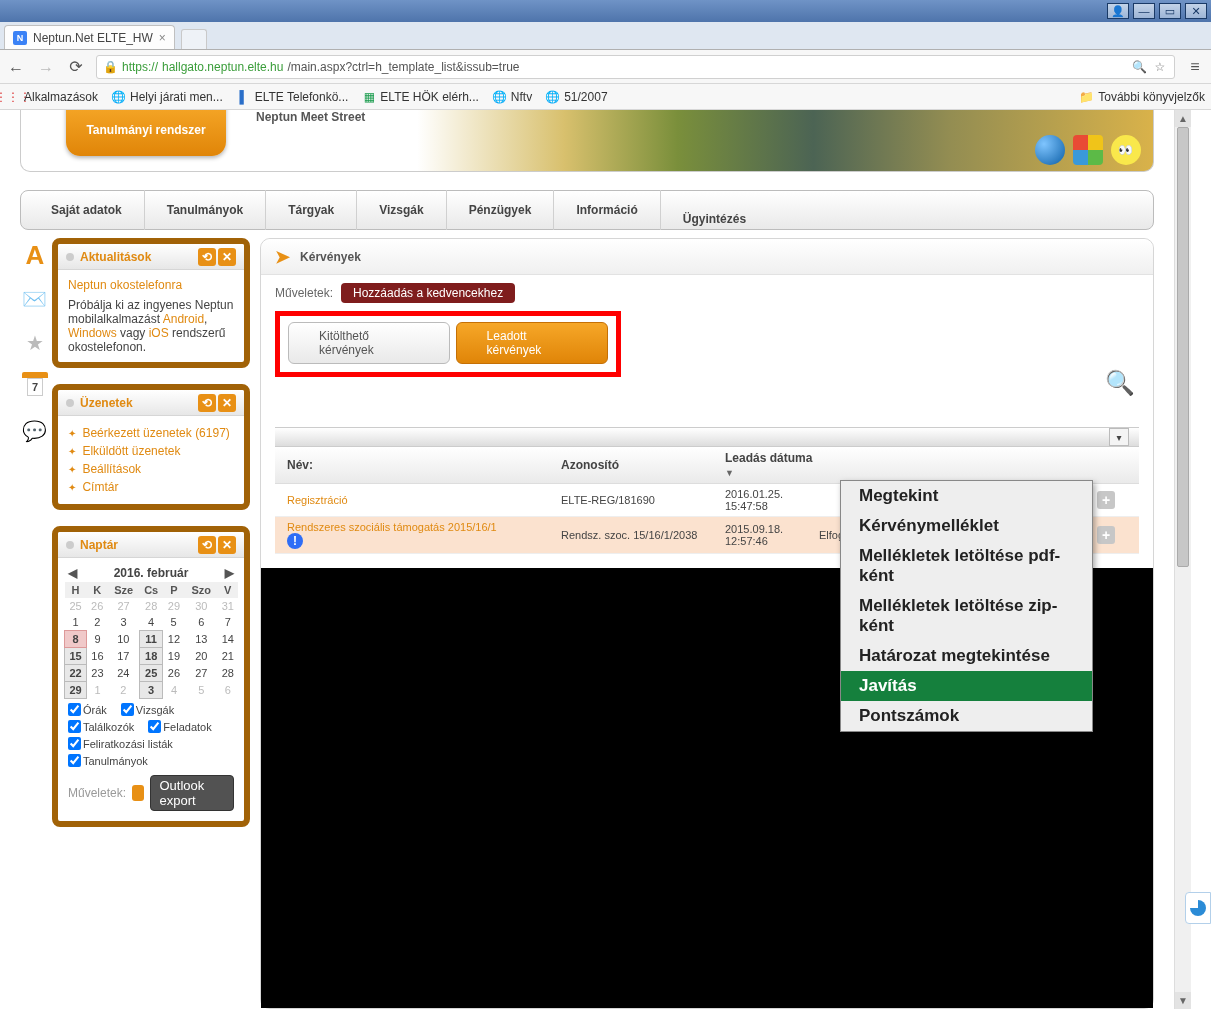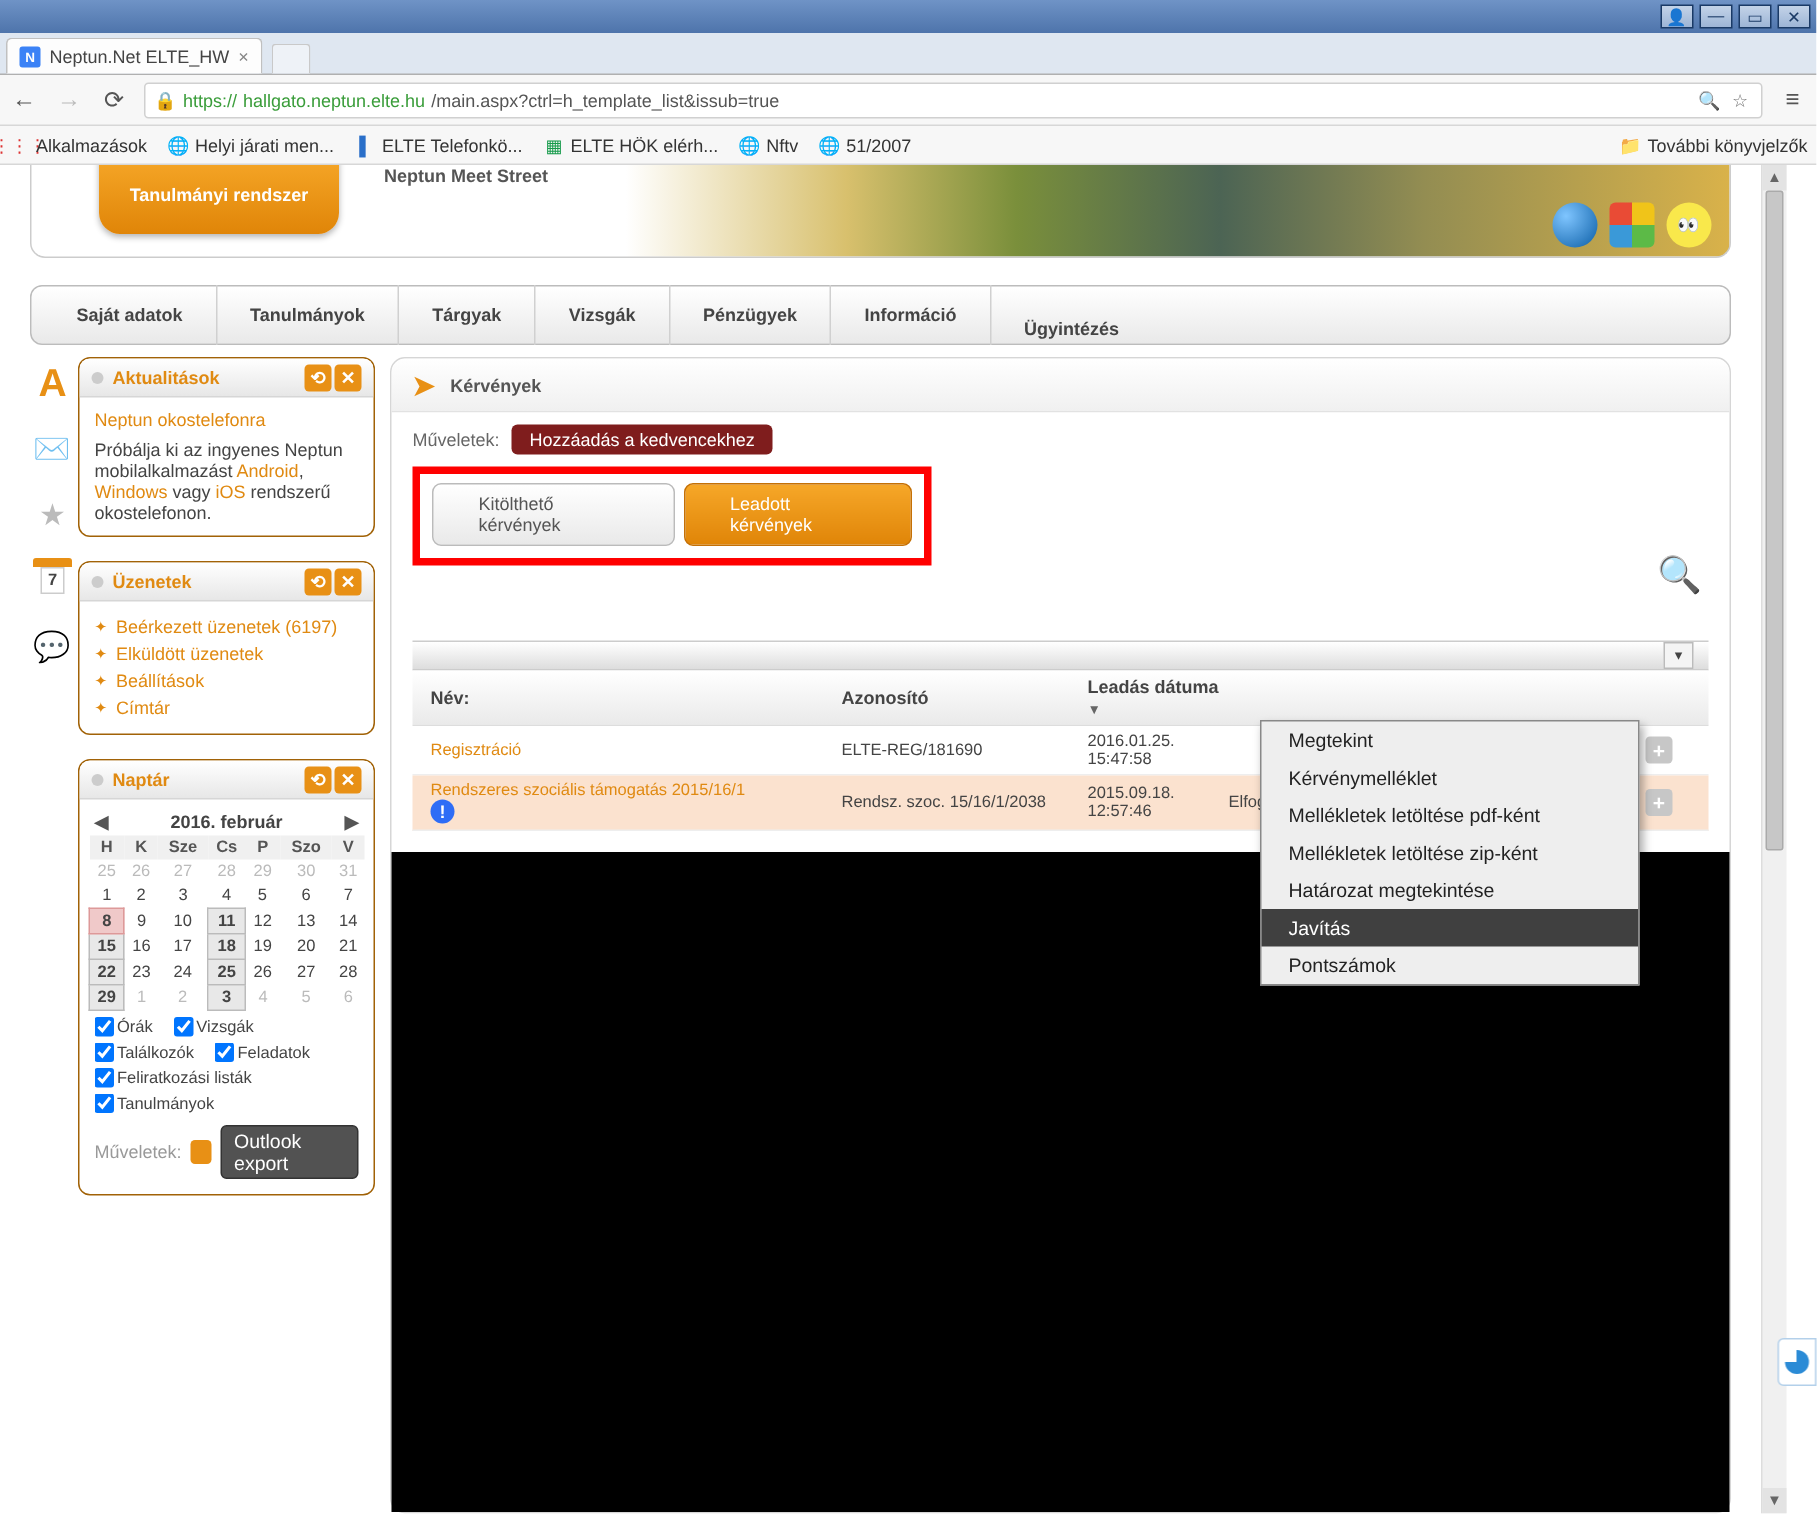--- a/index.html
+++ b/index.html
@@ -39,21 +39,21 @@
 .main-menu { margin:18px 20px 8px 20px; height:40px; border:1px solid #bcbcbc; border-radius:8px; background:linear-gradient(#fff,#e9e9e9); display:flex; align-items:center; padding:0 8px;}
 .main-menu .mi { padding:0 22px; height:40px; display:flex; align-items:center; font-weight:bold; color:#444; border-right:1px solid #d0d0d0;}
 .main-menu .mi:last-child{border-right:none;margin-top:17px;}
 
 .content-row { display:flex; margin:0 20px; gap:10px;}
 .left-col { width:262px; display:flex; gap:2px;}
 .icon-rail { width:30px; display:flex; flex-direction:column; align-items:center; gap:18px; padding-top:4px;}
 .rail-ico { width:26px; height:26px; display:flex; align-items:center; justify-content:center; font-size:20px;}
 .side-boxes { flex:1; display:flex; flex-direction:column; gap:16px;}
 
-.box { border:1px solid #a16207; border-radius:8px; background:#fff; overflow:hidden;}
+.box { border:6px solid #a16207; border-radius:8px; background:#fff; overflow:hidden;}
 .box-hd { height:26px; background:linear-gradient(#fff,#e7e7e7); display:flex; align-items:center; padding:0 8px; font-weight:bold; color:#e08a12; border-bottom:1px solid #d6d6d6;}
 .box-hd .dot{ width:8px;height:8px;border-radius:50%;background:#ccc;margin-right:6px;}
 .box-hd .right-icons { margin-left:auto; display:flex; gap:2px;}
 .hd-btn{ width:18px;height:18px;background:#e89015;border-radius:3px;display:flex;align-items:center;justify-content:center;color:#fff;font-size:12px;}
 .box-body { padding:8px 10px; font-size:12px; color:#444;}
 .box-body a { color:#e08a12; text-decoration:none;}
 .box-body a.bold{font-weight:normal;}
 .msg-list .row{ display:flex; align-items:center; gap:6px; padding:2px 0;}
 .msg-list .arr{ color:#e08a12; font-size:10px;}
 
@@ -93,22 +93,22 @@
 .grid-head .sort{ font-size:9px; color:#666; display:inline-block;}
 .grid-row{ border-bottom:1px solid #eee; font-size:11px;}
 .grid-row.sel{ background:#fbe2cf;}
 .grid-row a{ color:#e08a12; }
 .plus-box{ width:18px;height:18px;background:#c7c7c7;border-radius:3px;display:flex;align-items:center;justify-content:center;color:#fff;font-weight:bold;font-size:14px;}
 .info-ico{ display:inline-flex;width:16px;height:16px;border-radius:50%;background:#2e6df6;color:#fff;align-items:center;justify-content:center;font-weight:bold;font-size:12px;}
 .black-area{ height:440px; background:#000; margin:0; }
 
 
 .ctx-menu{ position:absolute; left:840px; top:370px; width:253px; background:#eee; border:1px solid #888; box-shadow:2px 3px 6px rgba(0,0,0,.35); z-index:50;}
-.ctx-item{ padding:5px 18px; font-size:13px; color:#222; font-weight:normal;}
-.ctx-item.hl{ background:#404040; color:#fff;}
+.ctx-item{ padding:5px 18px; font-size:17px; color:#222; font-weight:bold;}
+.ctx-item.hl{ background:#15803d; color:#fff;}
 
 
 .vscroll{ width:17px; background:#f0f0f0; border-left:1px solid #ddd; position:relative;}
 .vscroll .up,.vscroll .down{height:17px;background:#e3e3e3;display:flex;align-items:center;justify-content:center;font-size:10px;color:#666;}
 .vscroll .down{position:absolute;bottom:0;width:100%;}
 .vscroll .thumb{position:absolute;top:17px;left:2px;right:2px;height:440px;background:#c7c7c7;border:1px solid #aaa;border-radius:2px;}
 
 .float-badge{ position:fixed; right:0; bottom:100px; width:26px;height:32px;background:#fff;border:1px solid #b3d0ea;border-radius:4px 0 0 4px;display:flex;align-items:center;justify-content:center;}
 .float-badge .c{width:16px;height:16px;border-radius:50%;background:conic-gradient(#2b8bd6 0 75%, #fff 75% 100%);}
 </style>

